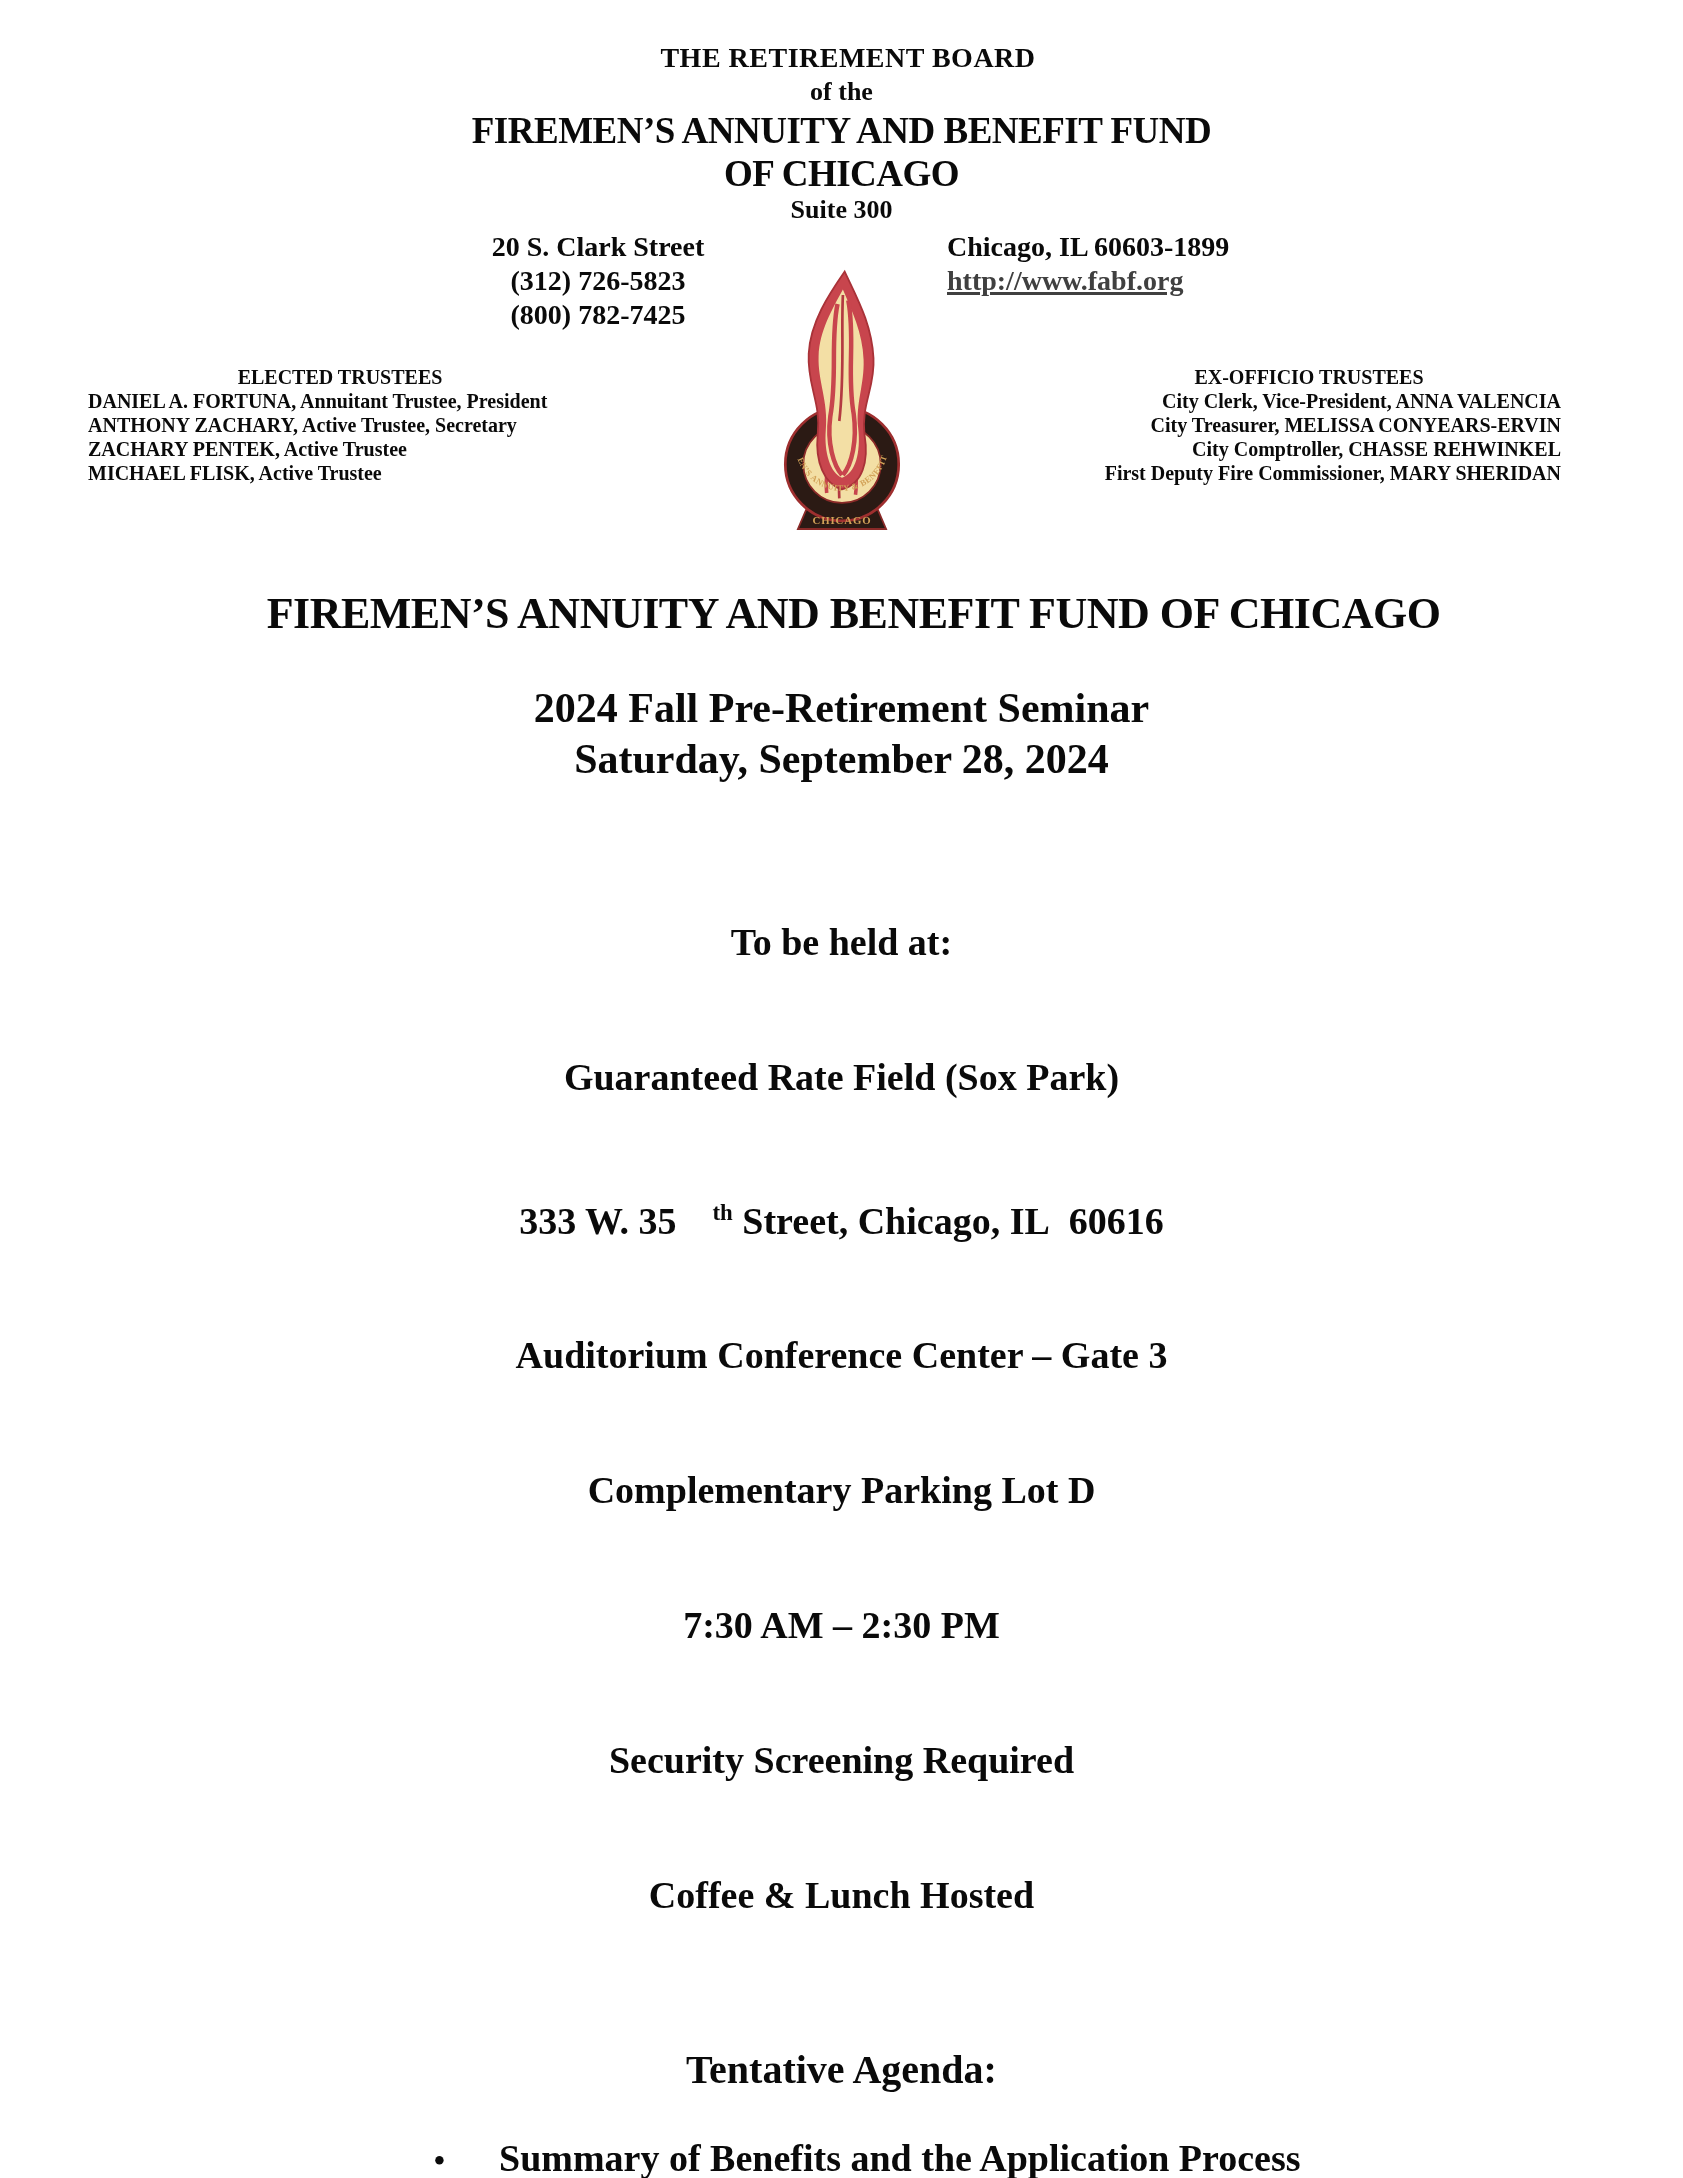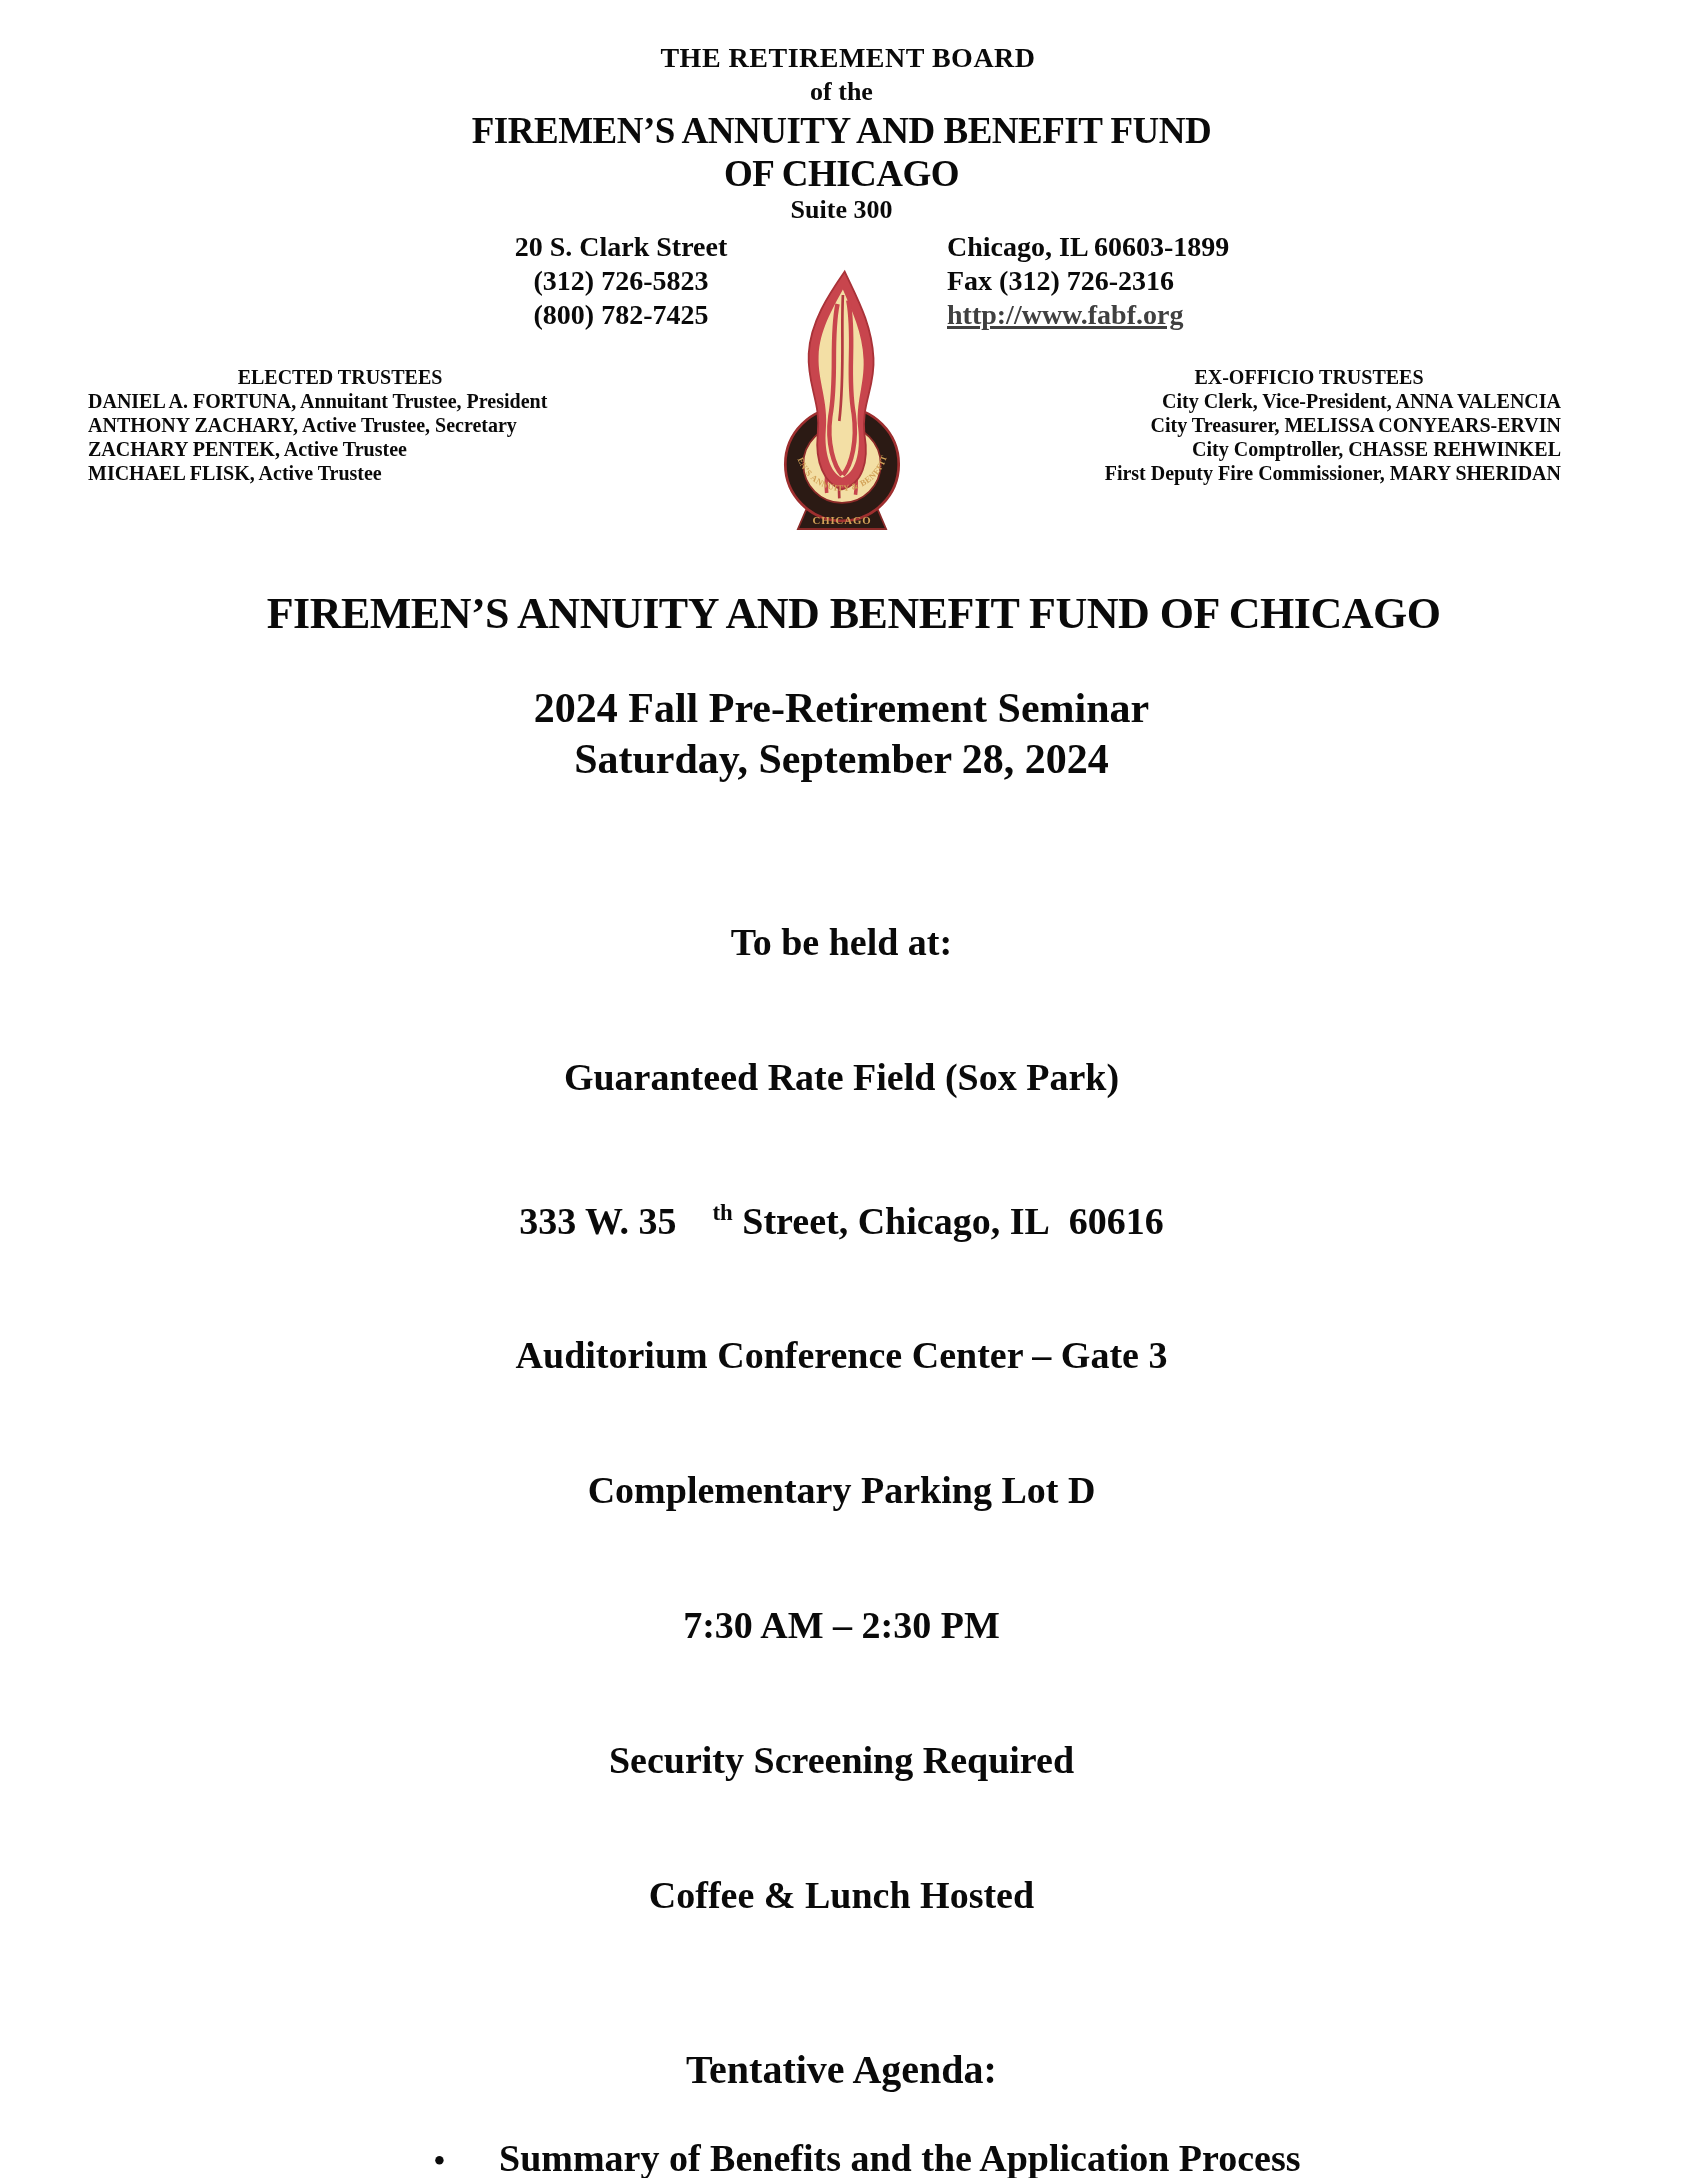--- a/index.html
+++ b/index.html
@@ -16,21 +16,21 @@
   
   .letterhead { padding-top:40px; text-align:center; }
   .lh1 { font-size:28px; line-height:36px; letter-spacing:0.5px;padding-left:13px; }
   .lh2 { font-size:26px; line-height:32px; }
   .lh3 { font-size:37px; line-height:45px; letter-spacing:-0.5px; }
   .lh4 { font-size:37px; line-height:41px; letter-spacing:-0.5px; }
   .lh-suite { font-size:26px; line-height:32px; }
 
   .addr-row { position:relative; height:108px; margin-top:3.6px; }
   .addr-left {
-    position:absolute; left:432px; width:378px;
+    position:absolute; left:409px; width:378px;
     text-align:center; font-size:28px; line-height:34px;
   }
   .addr-right {
     position:absolute; left:947px; width:432px;
     text-align:left; font-size:28px; line-height:34px;
   }
   .website-link {
     color:#404040; text-decoration:underline;
     text-decoration-thickness:2.7px; cursor:pointer;
   }
@@ -73,21 +73,20 @@
   </div>
 
   <div class="addr-row">
     <div class="addr-left">
       <div>20 S. Clark Street</div>
       <div>(312) 726-5823</div>
       <div>(800) 782-7425</div>
     </div>
     <div class="addr-right">
       <div>Chicago, IL 60603-1899</div>
-      <div>Fax (312) 726-2316</div>
       <div><a class="website-link">http://www.fabf.org</a></div>
     </div>
   </div>
 
   <div class="logo">
     <svg width="135" height="270" viewBox="0 0 150 300" xmlns="http://www.w3.org/2000/svg">
       <defs>
         <path id="ring-arc" d="M 25,210 A 52,52 0 0 0 125,210" fill="none"></path>
       </defs>
 

